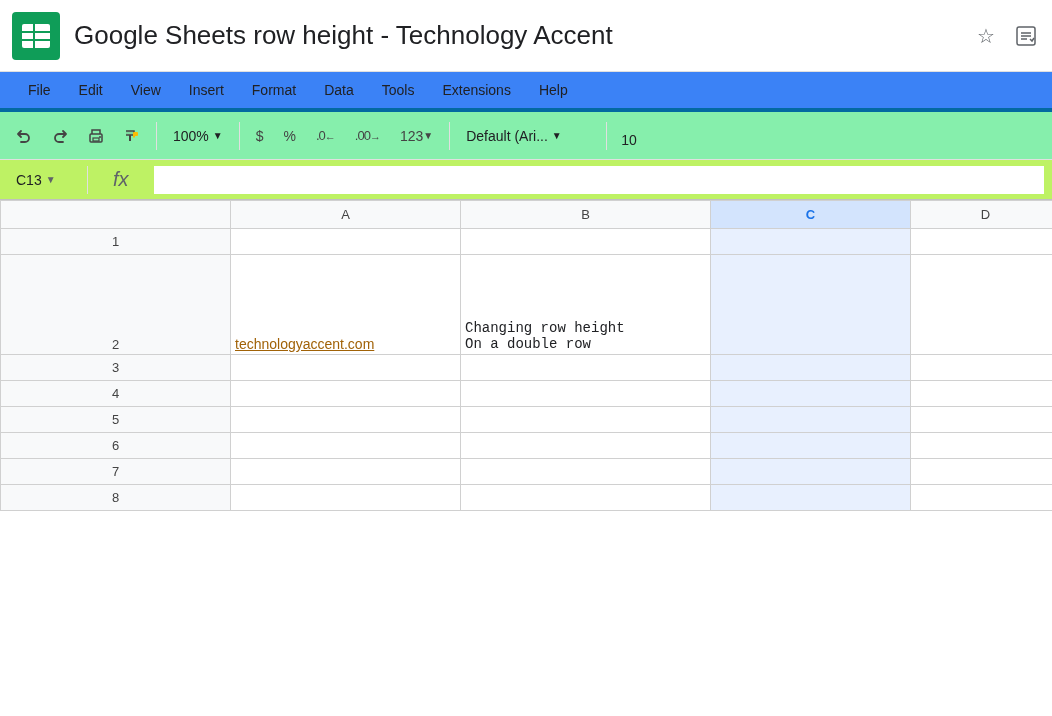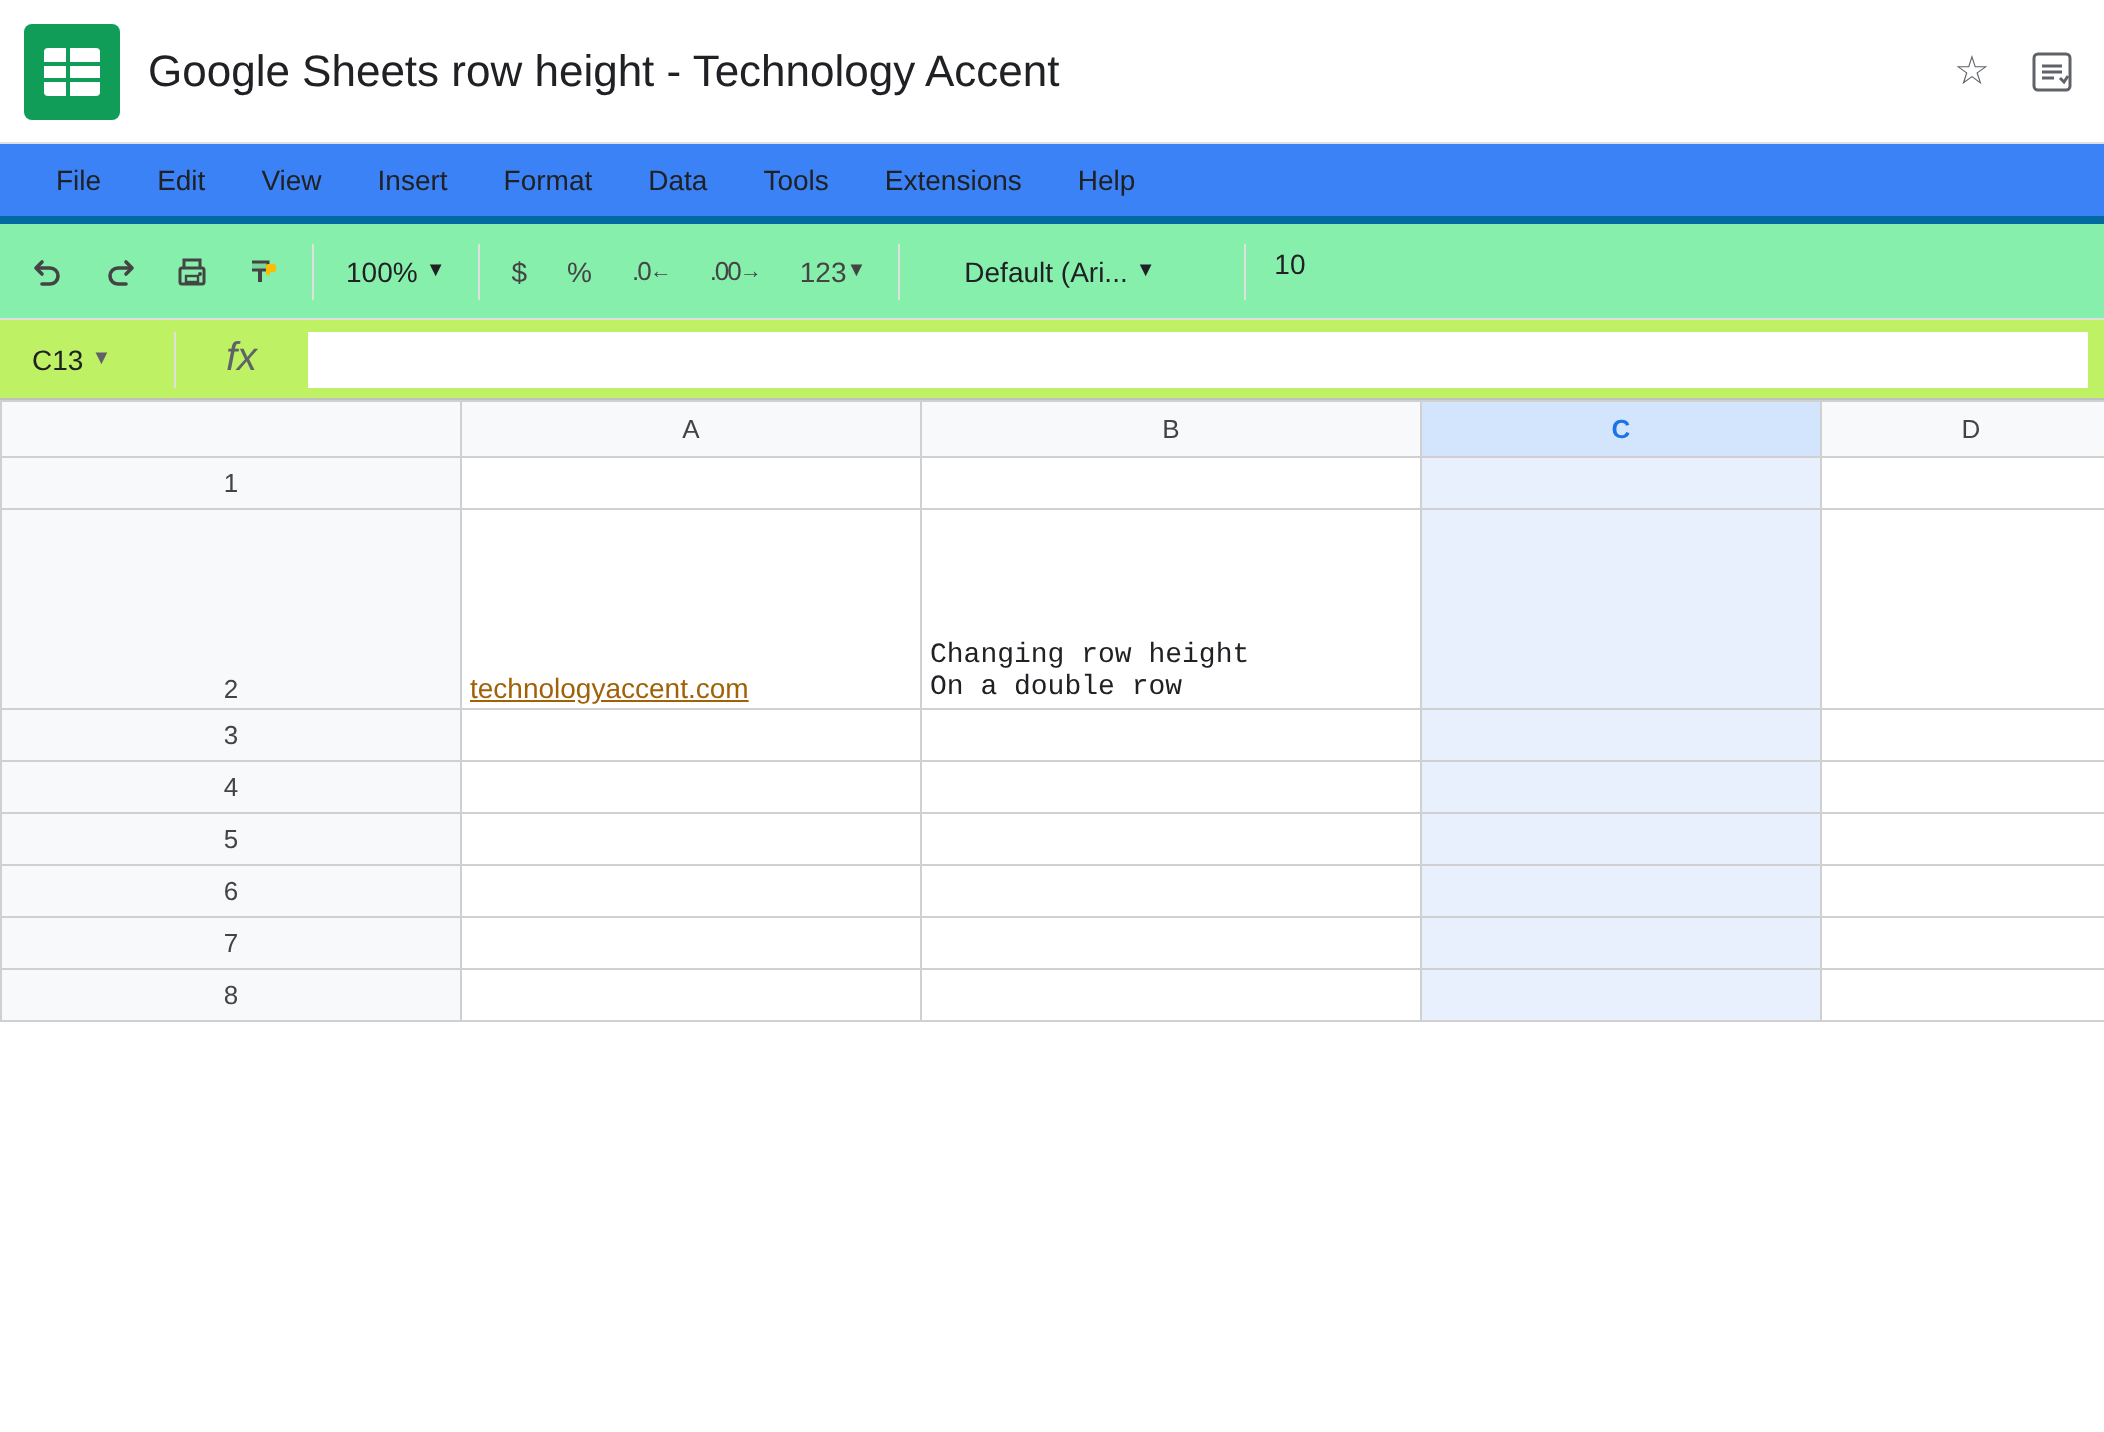--- a/index.html
+++ b/index.html
@@ -14,21 +14,21 @@
       border-bottom: 1px solid #e0e0e0;
       height: 72px;
     }
     .app-icon {
       width: 48px;
       height: 48px;
       margin-right: 14px;
       flex-shrink: 0;
     }
     .title-text {
-      font-size: 22px;
+      font-size: 26px;
       font-weight: 400;
       color: #202124;
       flex: 1;
     }
     .title-icons {
       display: flex;
       gap: 12px;
       align-items: center;
     }
     .title-icon-btn {
@@ -121,29 +121,28 @@
       border: none;
       background: none;
       cursor: pointer;
       font-size: 14px;
       color: #202124;
       padding: 4px 8px;
       border-radius: 4px;
       height: 32px;
       gap: 4px;
       min-width: 140px;
-      margin-left: 16px;
     }
     .font-size-btn {
       font-size: 14px;
       padding: 4px 6px;
       cursor: pointer;
       border-radius: 4px;
       display: flex;
-      align-items: flex-start;
+      align-items: flex-end;
       height: 32px;
       color: #202124;
     }
 
     
     .formula-bar {
       display: flex;
       align-items: center;
       height: 40px;
       background: #bef264;

